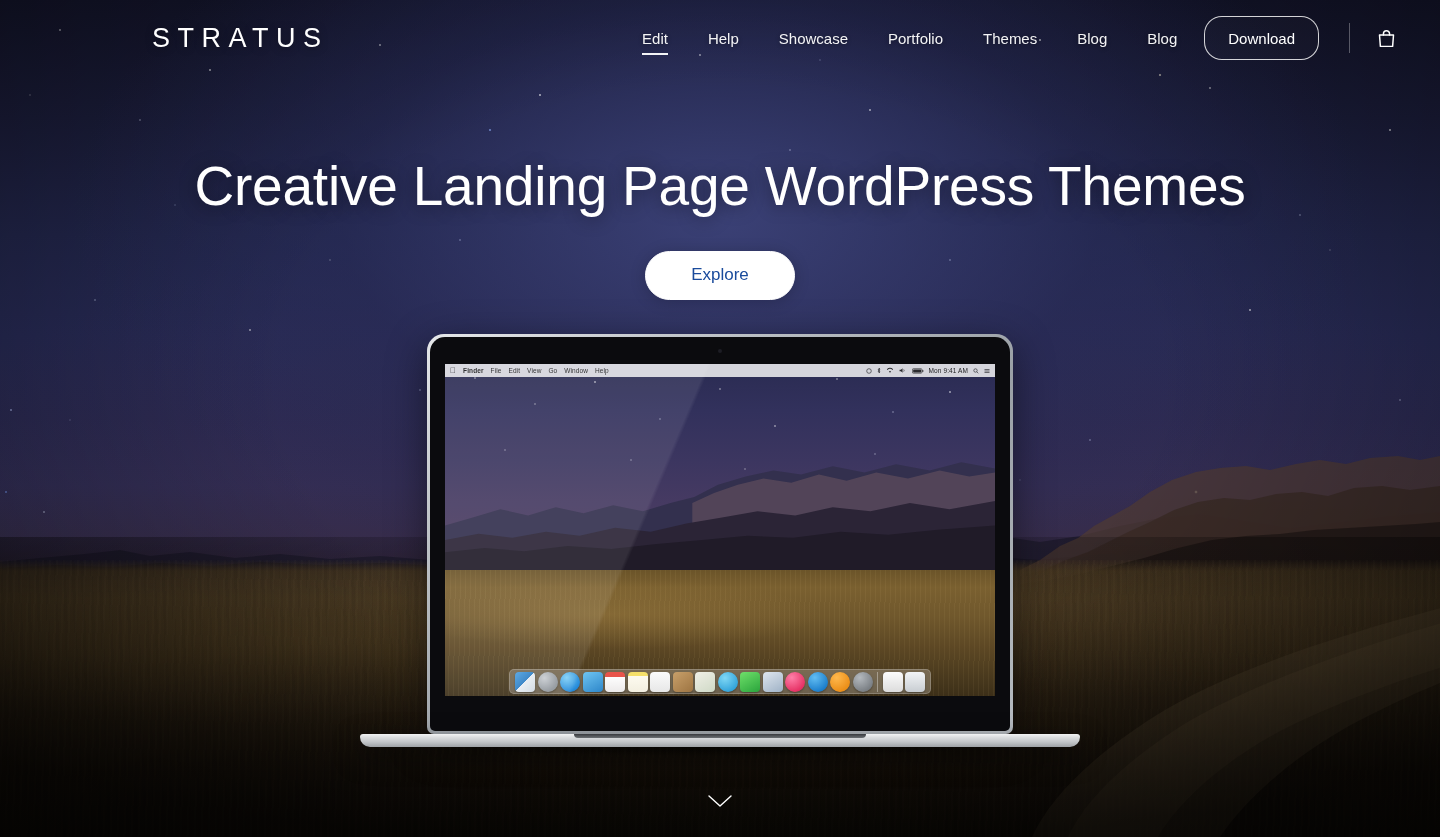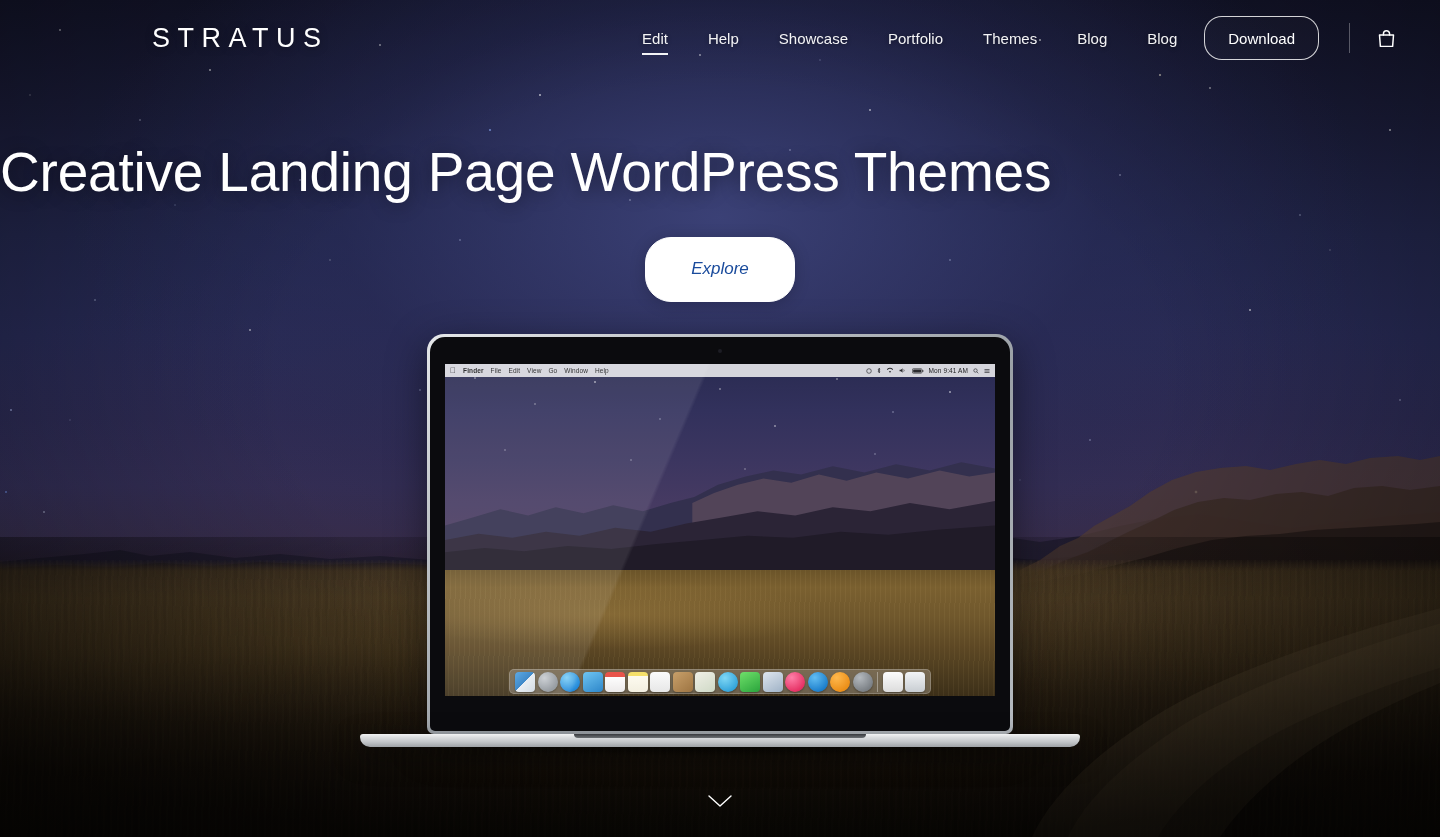--- a/index.html
+++ b/index.html
@@ -208,47 +208,46 @@
     margin:0 22px 0 30px;
   }
   .bag-btn {
     display:flex; align-items:center; justify-content:center;
     width:28px; height:28px;
     cursor:pointer;
   }
 
   
   .hero-content {
-    position:absolute; left:0; right:0; top:142px;
-    text-align:left;
+    position:absolute; left:0; right:0; top:156px;
+    text-align:center;
     z-index:30;
   }
   .headline {
     font-size:55px;
     font-weight:300;
     letter-spacing:-0.2px;
     color:#fff;
     line-height:1.12;
     text-shadow:0 2px 18px rgba(0,0,0,.45);
   }
   .cta-row {
     margin-top:33px;
     display:flex; align-items:center; justify-content:center;
     gap:15px;
   }
   .btn {
     display:inline-flex; align-items:center; justify-content:center;
-    height:65px;
+    height:49px;
     border-radius:26px;
     font-size:17px;
     font-weight:400;
     text-decoration:none;
     white-space:nowrap;
     cursor:pointer;
-    font-style:italic;
   }
   .btn-primary {
     min-width:150px; padding:0 34px;
     background:#fff;
     color:#1a4b9c;
     border:1px solid #fff;
     box-shadow:0 2px 16px rgba(0,0,0,.20);
   }
   .btn-ghost {
     min-width:160px; padding:0 34px;

